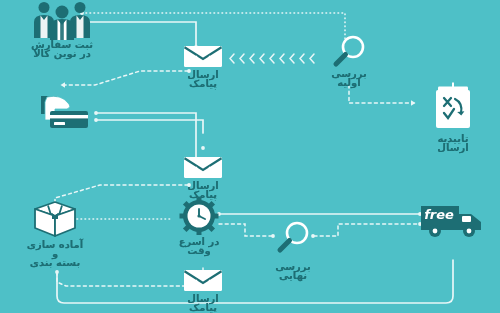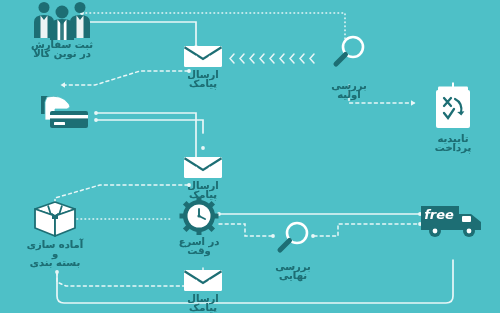--- a/index.html
+++ b/index.html
@@ -128,38 +128,38 @@
     <div class="lbl" style="margin-top:2px;">ارسال پیامک</div>
   </div>
 
   <div class="node" style="left:318px; top:34px; width:62px;">
     <div class="icon-wrap" style="height:34px;">
       <svg width="40" height="34" viewBox="0 0 40 34">
         <circle cx="24" cy="13" r="10" fill="none" stroke="#ffffff" stroke-width="2.6"></circle>
         <line x1="16.5" y1="20.5" x2="7" y2="30" stroke="#1d6e74" stroke-width="5" stroke-linecap="round"></line>
       </svg>
     </div>
-    <div class="lbl" style="margin-top:13px;">بررسی اولیه</div>
+    <div class="lbl" style="margin-top:1px;">بررسی اولیه</div>
   </div>
 
   <div class="node" style="left:422px; top:82px; width:62px;">
     <div class="icon-wrap" style="height:50px;">
       <svg width="46" height="50" viewBox="0 0 46 50">
         <line x1="23" y1="0.5" x2="23" y2="5" stroke="#ffffff" stroke-width="2"></line>
         <rect x="8" y="4.5" width="30" height="4" rx="1.2" fill="#ffffff"></rect>
         <rect x="6" y="8" width="34" height="38" rx="2" fill="#ffffff"></rect>
         <g stroke="#1d6e74" stroke-width="2.3" fill="none" stroke-linecap="round">
           <path d="M14 16 L21 24 M21 16 L14 24"></path>
           <path d="M14 31 L18 36 L24 27"></path>
         </g>
         <path d="M25 17 Q33 21 31 31" fill="none" stroke="#1d6e74" stroke-width="2.2" stroke-linecap="round"></path>
         <path d="M27.2 30 L31.3 33.5 L34.4 29.2 Z" fill="#1d6e74"></path>
       </svg>
     </div>
-    <div class="lbl" style="margin-top:2px;">تاییدیه پرداخت</div>
+    <div class="lbl" style="margin-top:2px;">تاییدیه ارسال</div>
   </div>
 
   <div class="node" style="left:28px; top:94px; width:74px;">
     <div class="icon-wrap" style="height:38px;">
       <svg width="60" height="38" viewBox="0 0 60 38">
         <path d="M6 2 L22 2 L22 10 L14 10 L14 20 L6 20 Z" fill="#1d6e74"></path>
         <path d="M12 3 Q26 0 33 9 Q37 13 32 15 L20 15 L20 26 L10 26 L10 8 Z" fill="#ffffff" stroke="#4ec0c7" stroke-width="0.8"></path>
         <rect x="15" y="17" width="38" height="17" rx="2" fill="#1d6e74"></rect>
         <rect x="15" y="21" width="38" height="3.4" fill="#ffffff"></rect>
         <rect x="19" y="28" width="11" height="3" rx="0.6" fill="#ffffff"></rect>

